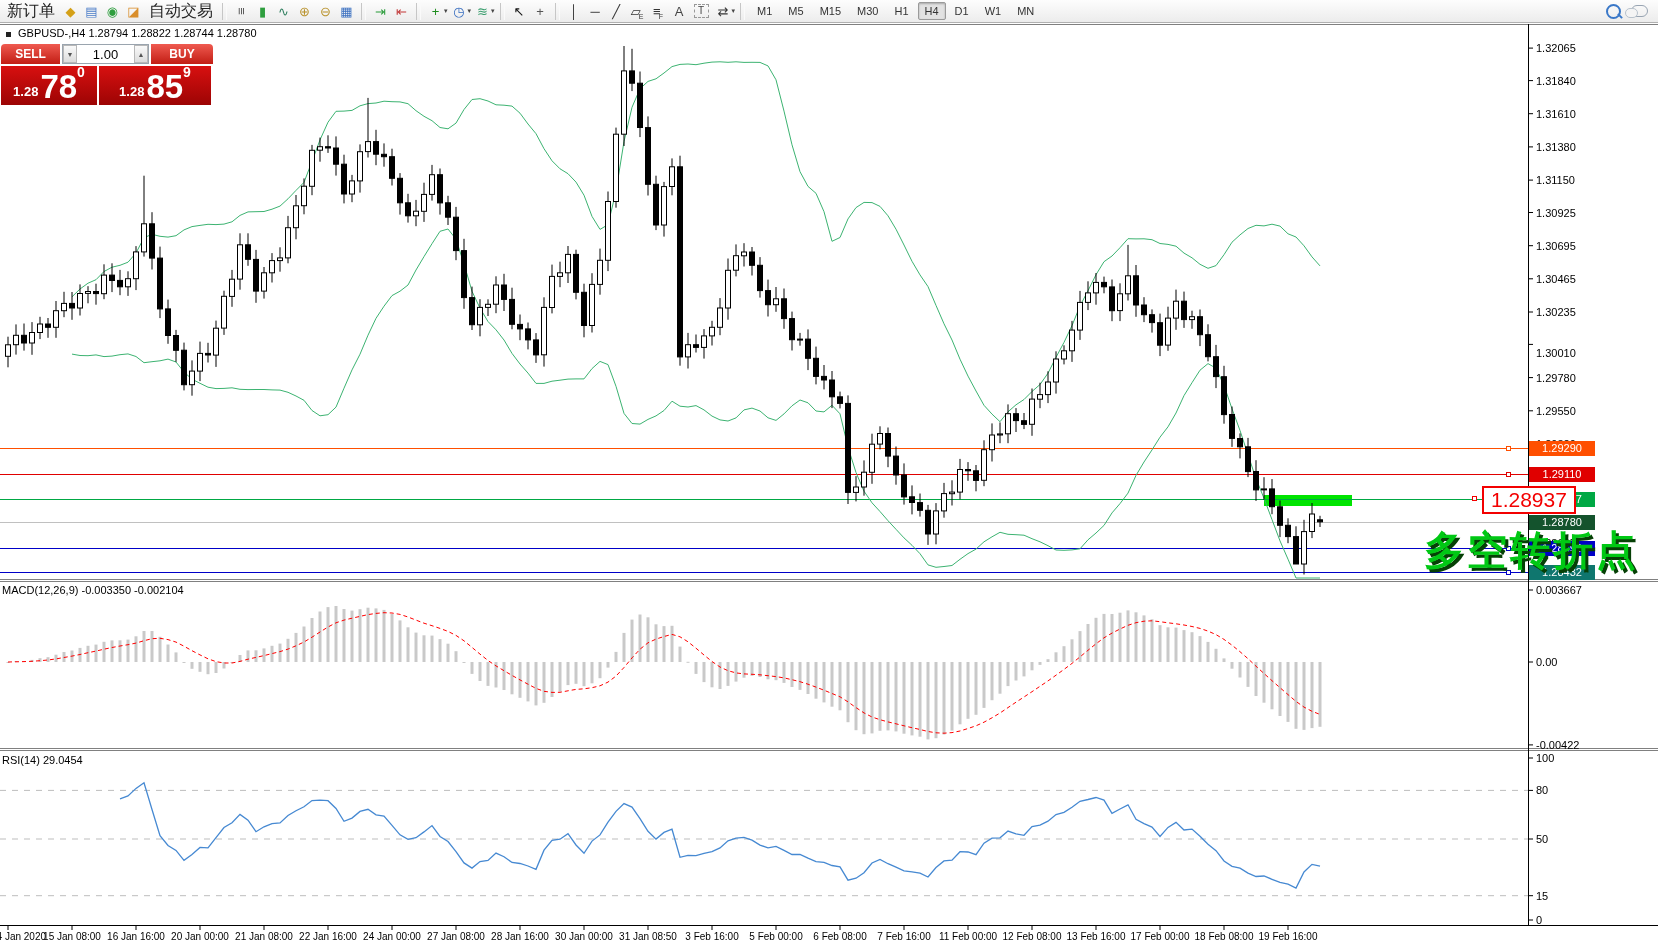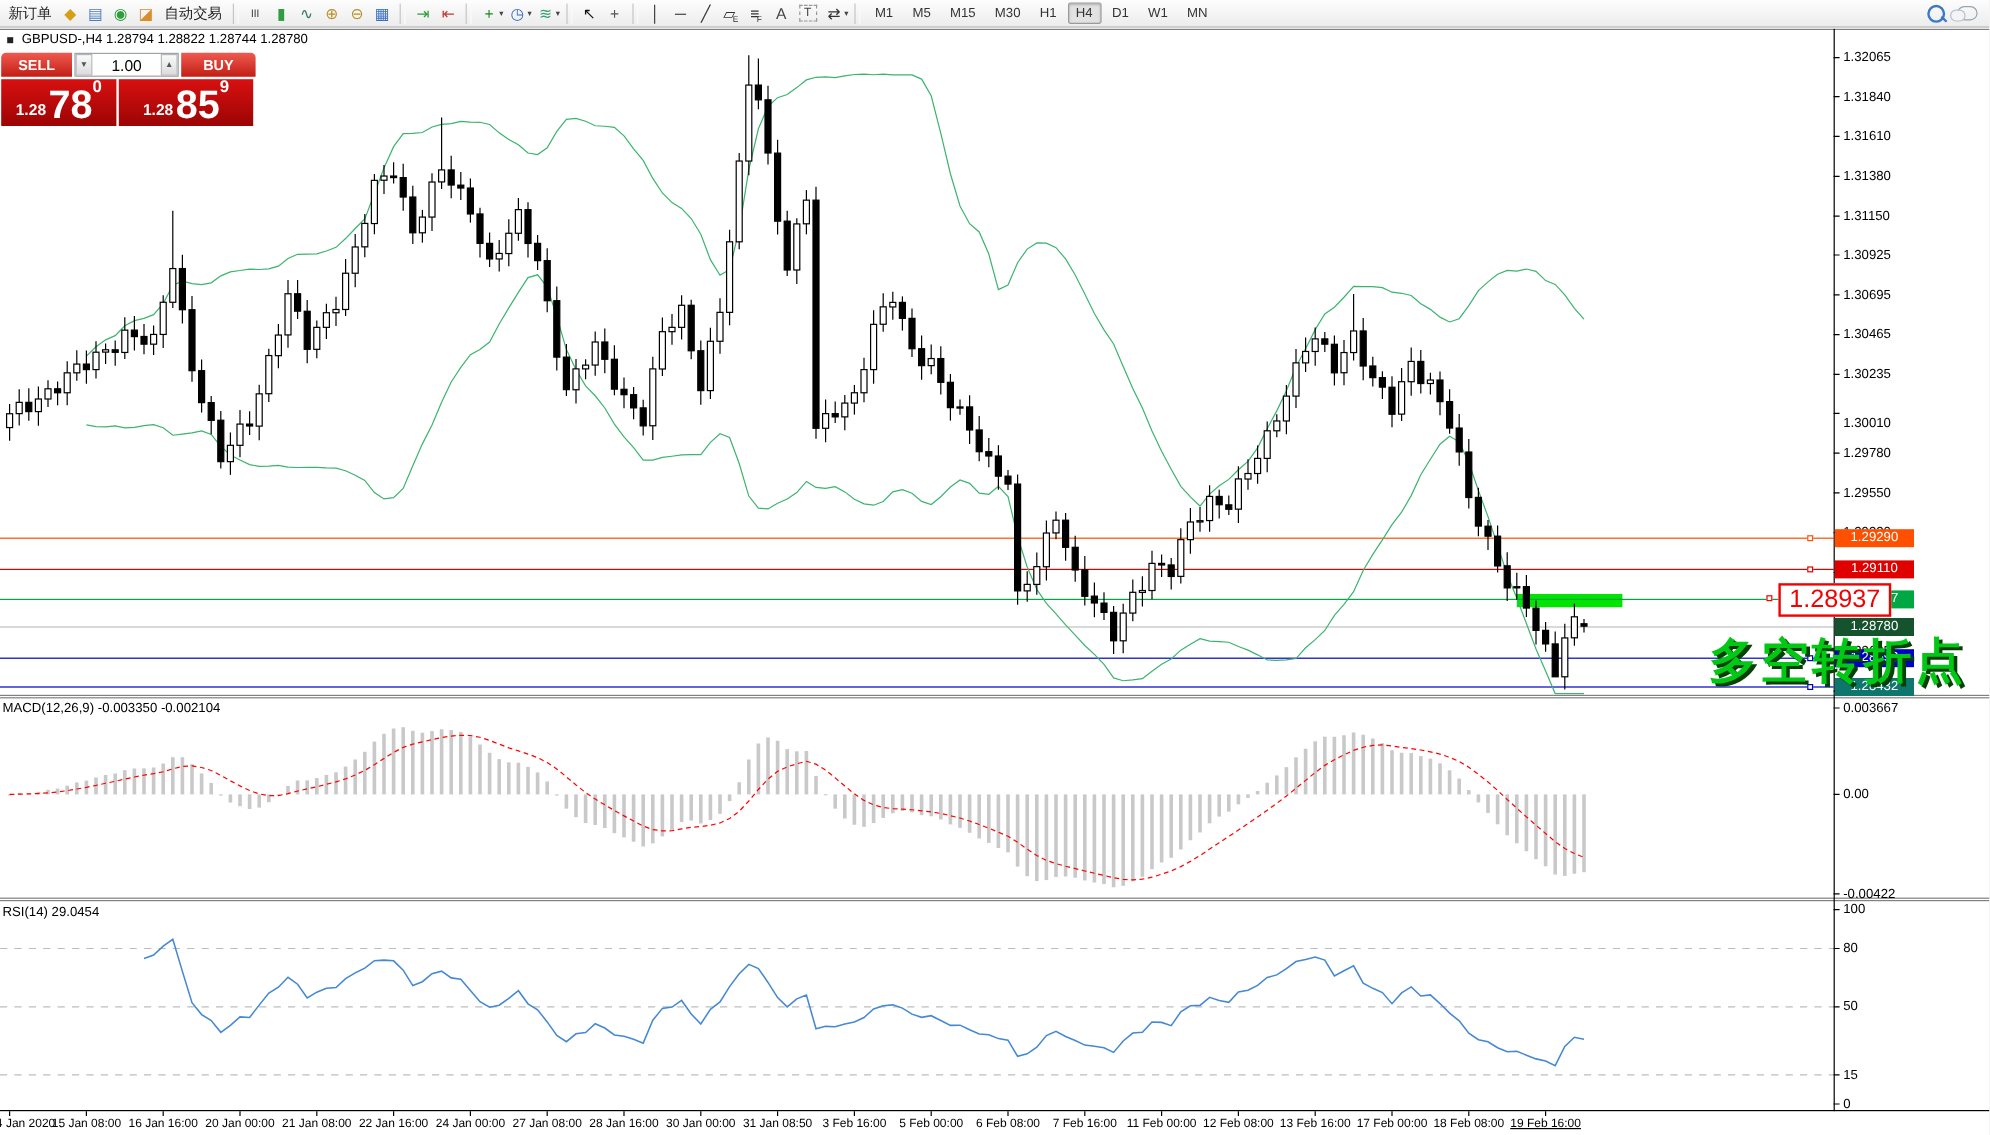--- a/index.html
+++ b/index.html
@@ -2,21 +2,21 @@
 <html><head>
 <meta charset="utf-8">
 <style>
   html,body{margin:0;padding:0;background:#e8e8e8;}
   #app{position:relative;width:1658px;height:946px;background:#fff;overflow:hidden;
        font-family:"Liberation Sans",sans-serif;}
   
   #toolbar{position:absolute;left:0;top:0;width:1658px;height:23px;
     background:linear-gradient(#fdfdfd,#ececec);border-bottom:1px solid #b0b0b0;
     display:flex;align-items:center;padding:0 2px;box-sizing:border-box;z-index:20;}
-  .tb-text{font-size:12px;color:#222;padding:1px 5px;cursor:default;white-space:nowrap;}
+  .tb-text{font-size:16px;color:#222;padding:1px 5px;cursor:default;white-space:nowrap;}
   .tbi{width:21px;height:18px;display:inline-flex;align-items:center;justify-content:center;
        font-size:13px;line-height:1;cursor:default;}
   .tbi.rot90{transform:rotate(90deg);}
   .tbi .sub{font-size:7px;color:#333;margin-left:-2px;align-self:flex-end;}
   .tbi.boxedT{border:1px dashed #999;font-size:10px;width:13px;height:12px;margin:0 4px;}
   .dd{font-size:7px;color:#444;margin:0 1px 0 -2px;}
   .tb-sep{width:3px;height:17px;border-left:1px solid #c6c6c6;border-right:1px solid #fafafa;margin:0 4px;}
   .tf-btn{font-size:11px;color:#333;padding:2px 6px;margin:0 1px;border:1px solid transparent;border-radius:2px;}
   .tf-btn.active{background:#e2e2e2;border:1px solid #9a9a9a;box-shadow:inset 0 1px 2px rgba(0,0,0,.25);}
   .tb-right{margin-left:auto;display:flex;align-items:center;gap:10px;padding-right:8px;}
@@ -753,21 +753,21 @@
     <div class="date-label" style="left: 648px;">31 Jan 08:50</div>
     <div class="date-label" style="left: 712px;">3 Feb 16:00</div>
     <div class="date-label" style="left: 776px;">5 Feb 00:00</div>
     <div class="date-label" style="left: 840px;">6 Feb 08:00</div>
     <div class="date-label" style="left: 904px;">7 Feb 16:00</div>
     <div class="date-label" style="left: 968px;">11 Feb 00:00</div>
     <div class="date-label" style="left: 1032px;">12 Feb 08:00</div>
     <div class="date-label" style="left: 1096px;">13 Feb 16:00</div>
     <div class="date-label" style="left: 1160px;">17 Feb 00:00</div>
     <div class="date-label" style="left: 1224px;">18 Feb 08:00</div>
-    <div class="date-label" style="left: 1288px; text-decoration: underline;">19 Feb 16:00</div>
+    <div class="date-label" style="left: 1288px;">19 Feb 16:00</div>
     <div class="hline" style="top: 448.269px; height: 1px; background: rgb(255, 79, 0);"></div>
     <div class="anchor-sq" style="left: 1506px; top: 446.269px; border: 1px solid rgb(255, 79, 0);"></div>
     <div class="hline" style="top: 474.225px; height: 1px; background: rgb(224, 0, 0);"></div>
     <div class="anchor-sq" style="left: 1506px; top: 472.225px; border: 1px solid rgb(224, 0, 0);"></div>
     <div class="hline" style="top: 499.172px; height: 1px; background: rgb(0, 168, 68);"></div>
     <div class="anchor-sq" style="left: 1506px; top: 497.172px; border: 1px solid rgb(0, 168, 68);"></div>
     <div class="hline" style="top: 521.811px; height: 1px; background: rgb(192, 192, 192);"></div>
     <div class="hline" style="top: 548.055px; height: 1px; background: rgb(0, 0, 200);"></div>
     <div class="anchor-sq" style="left: 1506px; top: 546.055px; border: 1px solid rgb(0, 0, 200);"></div>
     <div class="hline" style="top: 571.993px; height: 1px; background: rgb(0, 0, 200);"></div>

